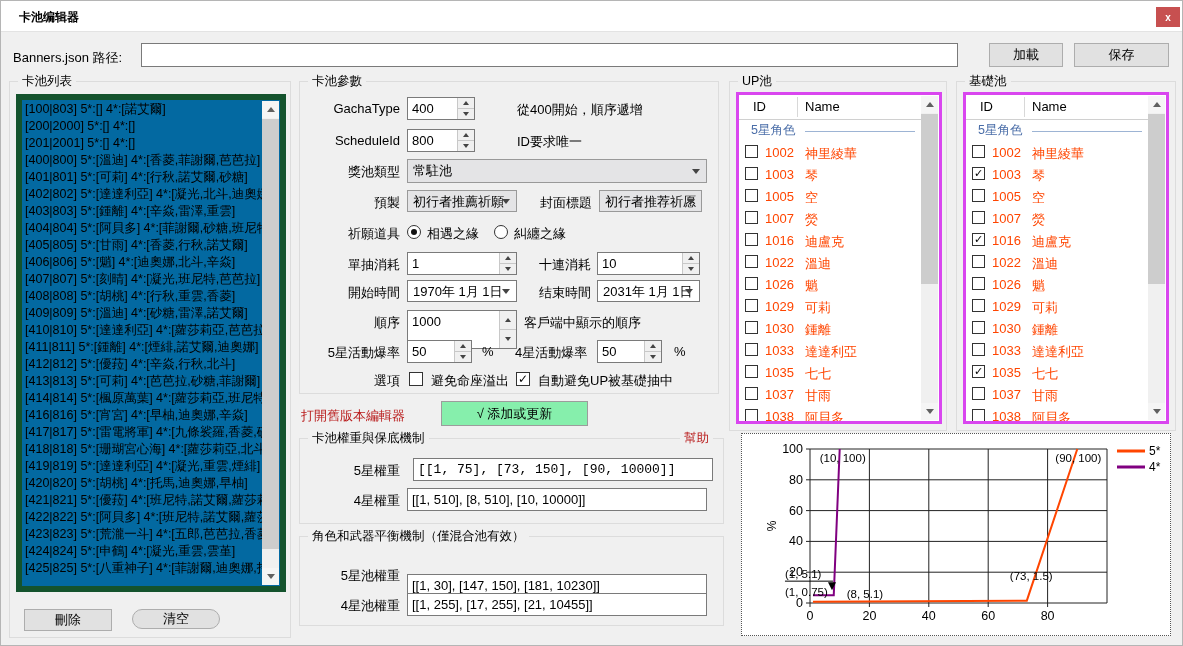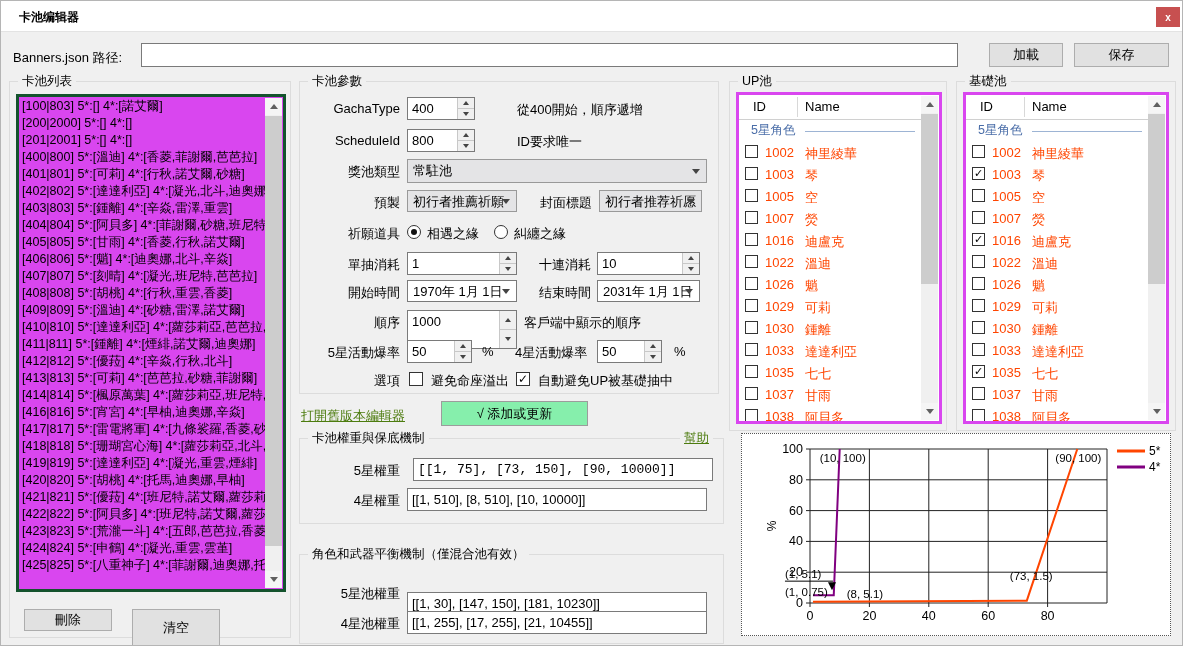--- a/index.html
+++ b/index.html
@@ -11,40 +11,40 @@
   #closebtn{position:absolute;right:2px;top:6px;width:24px;height:20px;background:#c75050;color:#fff;
             font-size:10px;font-weight:bold;display:flex;align-items:center;justify-content:center;cursor:pointer;}
   
   .btn{position:absolute;background:#e1e1e1;border:1px solid #adadad;display:flex;align-items:center;justify-content:center;box-sizing:border-box;cursor:pointer;}
   .txt{position:absolute;background:#fff;border:1px solid #7a7a7a;box-sizing:border-box;padding:2px 4px;line-height:17px;white-space:nowrap;overflow:hidden;}
   .lbl{position:absolute;white-space:nowrap;}
   .rlbl{position:absolute;width:100px;text-align:right;white-space:nowrap;}
   .hint{position:absolute;white-space:nowrap;}
   .grp{position:absolute;border:1px solid #dcdcdc;box-sizing:border-box;}
   .grp-title{position:absolute;top:-9px;left:8px;background:#f0f0f0;padding:0 4px;font-size:12.5px;white-space:nowrap;}
-  .link{color:#4d7c0f;text-decoration:underline;cursor:pointer;white-space:nowrap;}
+  .link{color:#b91c1c;cursor:pointer;white-space:nowrap;}
   
   .spin{position:absolute;background:#fff;border:1px solid #7a7a7a;box-sizing:border-box;}
   .spin .val{position:absolute;left:4px;top:2px;right:18px;line-height:17px;}
   .spin .sbtns{position:absolute;right:0;top:0;bottom:0;width:16px;border-left:1px solid #c8c8c8;display:flex;flex-direction:column;}
   .spin .sbtn{flex:1;background:#f0f0f0;border-bottom:1px solid #c8c8c8;display:flex;align-items:center;justify-content:center;cursor:pointer;}
   .spin .sbtn:last-child{border-bottom:none;}
   .tri-u{width:0;height:0;border-left:3px solid transparent;border-right:3px solid transparent;border-bottom:4px solid #444;}
   .tri-d{width:0;height:0;border-left:3px solid transparent;border-right:3px solid transparent;border-top:4px solid #444;}
   
   .combo{position:absolute;box-sizing:border-box;border:1px solid #999;background:#e4e4e6;padding:2px 20px 2px 5px;line-height:17px;white-space:nowrap;overflow:hidden;cursor:pointer;}
   .combo.white{background:#fff;border-color:#7a7a7a;}
   .combo .chev{position:absolute;right:6px;top:50%;margin-top:-2px;width:0;height:0;border-left:4px solid transparent;border-right:4px solid transparent;border-top:5px solid #444;}
   
   .radio{position:absolute;width:14px;height:14px;border:1px solid #333;border-radius:50%;background:#fff;box-sizing:border-box;cursor:pointer;}
   .radio.sel::after{content:"";display:block;width:6px;height:6px;border-radius:50%;background:#111;margin:3px;}
   .chk{position:absolute;width:14px;height:14px;border:1px solid #333;background:#fff;box-sizing:border-box;
        font-size:12px;line-height:12px;text-align:center;font-weight:bold;cursor:pointer;}
   
-  #pool-listbox{position:absolute;background:#d946ef;border:3px solid #14532d;box-sizing:border-box;overflow:hidden;text-decoration:underline;}
+  #pool-listbox{position:absolute;background:#0369a1;border:6px solid #14532d;box-sizing:border-box;overflow:hidden;text-decoration:underline;}
   .lrow{height:17px;line-height:17px;padding-left:3px;white-space:nowrap;font-size:12.5px;overflow:hidden;}
   
   .vscroll{position:absolute;top:1px;right:1px;bottom:1px;width:17px;background:#f0f0f0;}
   .sb-btn{position:absolute;left:0;width:17px;height:17px;background:#f5f5f5;display:flex;align-items:center;justify-content:center;cursor:pointer;}
   .sb-up{top:0;} .sb-down{bottom:0;}
   .sb-tu{width:0;height:0;border-left:4px solid transparent;border-right:4px solid transparent;border-bottom:5px solid #606060;}
   .sb-td{width:0;height:0;border-left:4px solid transparent;border-right:4px solid transparent;border-top:5px solid #606060;}
   .sb-thumb{position:absolute;left:0;width:17px;background:#cdcdcd;cursor:pointer;}
   
   .ptable{position:absolute;background:#fff;border:3px solid #d946ef;box-sizing:border-box;overflow:hidden;}
@@ -117,21 +117,21 @@
         <div class="sb-btn sb-up">
             <span class="sb-tu"></span>
           </div>
         <div class="sb-thumb" style="top:18px;height:430px;"></div>
         <div class="sb-btn sb-down">
             <span class="sb-td"></span>
           </div>
       </div>
     </div>
     <div class="btn" style="left:14px;top:527px;width:88px;height:22px;">刪除</div>
-    <div class="btn" style="left:122px;top:527px;width:88px;height:38px;">清空</div>
+    <div class="btn" style="left:122px;top:527px;width:88px;height:20px;border-radius:11px;">清空</div>
   </div>
 
   <div class="grp" style="left:298px;top:80px;width:420px;height:313px;">
     <span class="grp-title">卡池參數</span>
 
     <span class="rlbl" style="left:0;top:19px;">GachaType</span>
     <div class="spin" style="left:107px;top:15px;width:68px;height:23px;">
       <span class="val">400</span>
       <span class="sbtns">
           <span class="sbtn">
@@ -265,21 +265,21 @@
 
   <div class="grp" style="left:298px;top:437px;width:425px;height:86px;">
     <span class="grp-title">卡池權重與保底機制</span>
     <span class="grp-title link" style="left:auto;right:10px;">幫助</span>
     <span class="rlbl" style="left:0;top:23px;">5星權重</span>
     <div class="txt" style="left:113px;top:19px;width:300px;height:23px;font-family:Liberation Mono, monospace;">[[1, 75], [73, 150], [90, 10000]]</div>
     <span class="rlbl" style="left:0;top:53px;">4星權重</span>
     <div class="txt" style="left:107px;top:49px;width:300px;height:23px;">[[1, 510], [8, 510], [10, 10000]]</div>
   </div>
 
-  <div class="grp" style="left:298px;top:553px;width:425px;height:90px;">
+  <div class="grp" style="left:298px;top:535px;width:425px;height:90px;">
     <span class="grp-title">角色和武器平衡機制（僅混合池有效）</span>
     <span class="rlbl" style="left:0;top:30px;">5星池權重</span>
     <div class="txt" style="left:107px;top:26px;width:300px;height:23px;margin-top:11px;">[[1, 30], [147, 150], [181, 10230]]</div>
     <span class="rlbl" style="left:0;top:60px;">4星池權重</span>
     <div class="txt" style="left:107px;top:56px;width:300px;height:23px;">[[1, 255], [17, 255], [21, 10455]]</div>
   </div>
 
   <div class="grp" style="left:728px;top:80px;width:218px;height:350px;">
     <span class="grp-title">UP池</span>
     <div class="ptable" style="left:6px;top:10px;width:206px;height:332px;">

